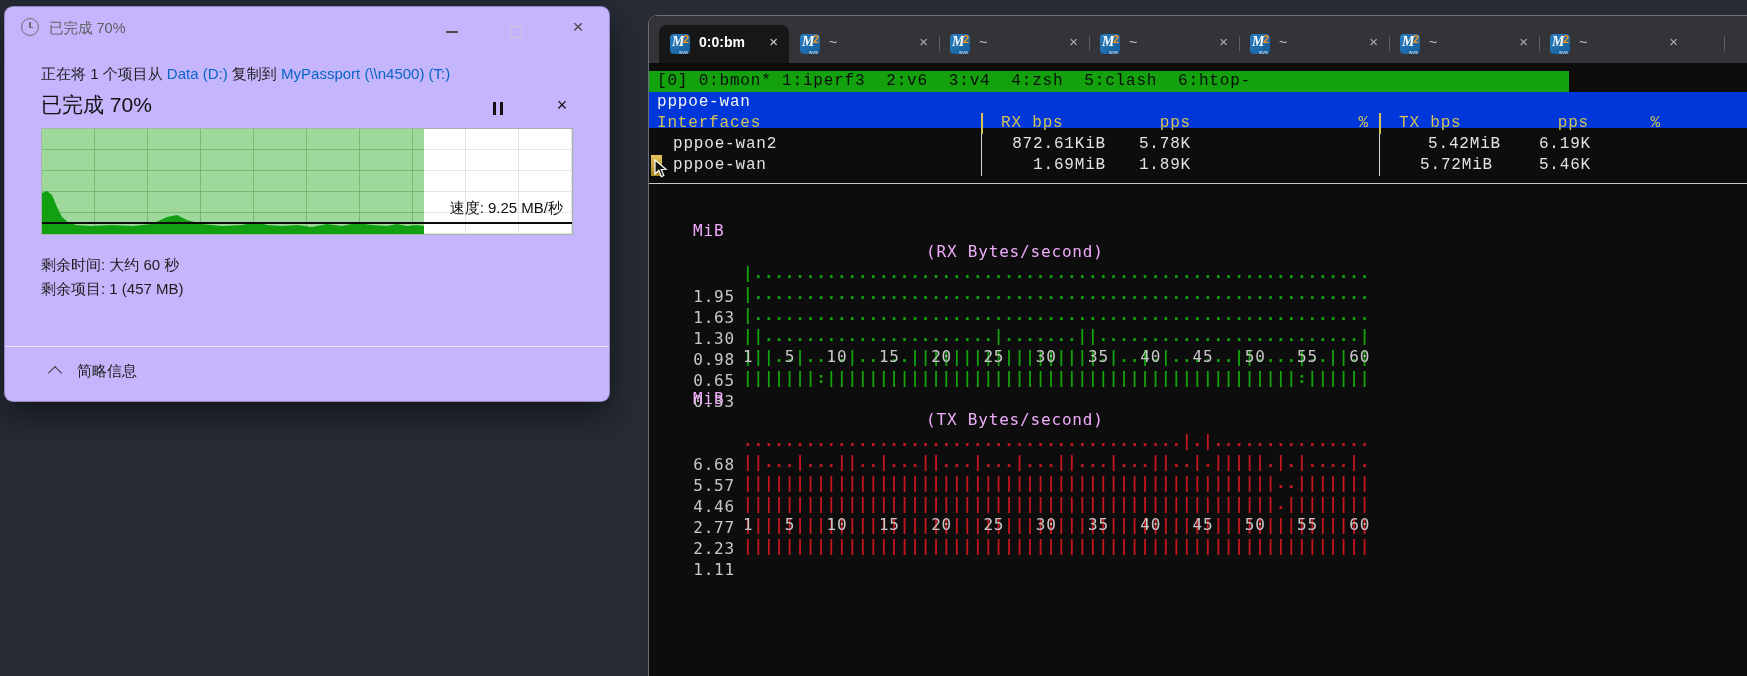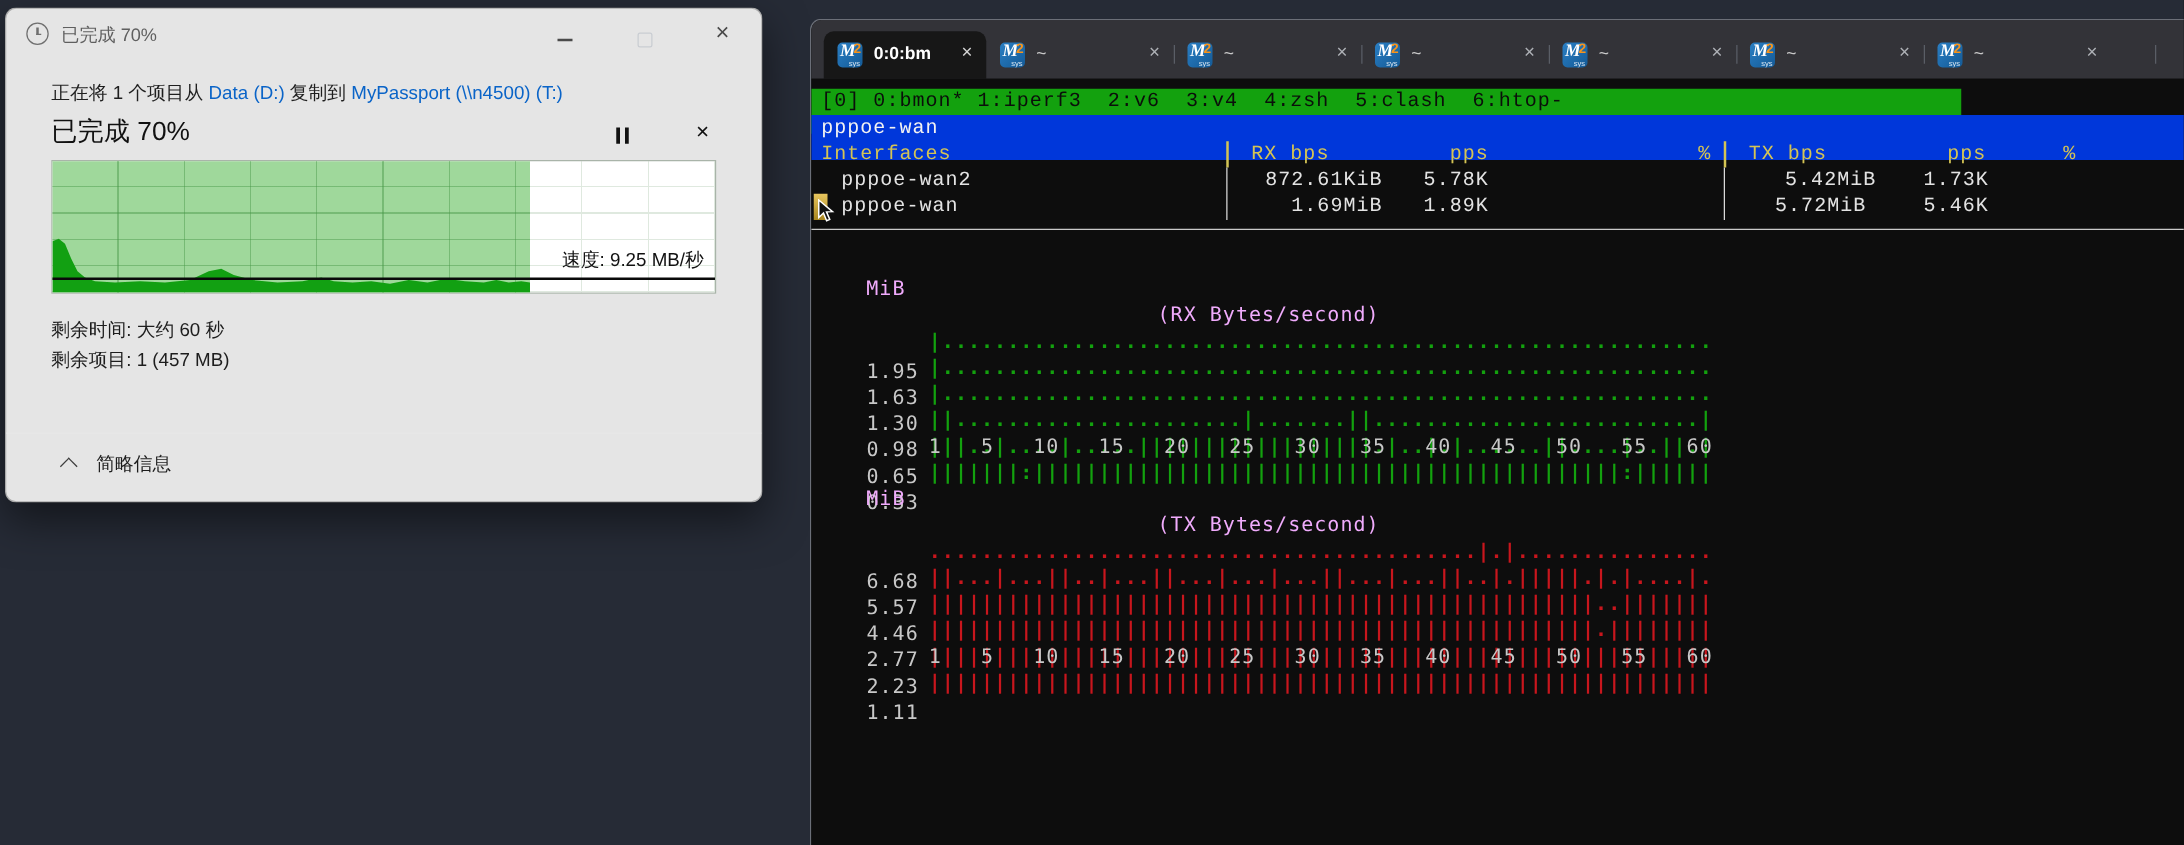--- a/index.html
+++ b/index.html
@@ -1,21 +1,21 @@
 <!DOCTYPE html>
 <html><head>
 <meta charset="utf-8">
 <style>
   html,body{margin:0;padding:0;}
   body{width:1747px;height:676px;overflow:hidden;background:#262b36;
        font-family:"Liberation Sans","DejaVu Sans",sans-serif;position:relative;}
   .stage{position:absolute;inset:0;}
 
   
-  .dialog{position:absolute;left:4px;top:6px;width:604px;height:394px;background:#e5e5e5;
+  .dialog{position:absolute;left:4px;top:6px;width:604px;height:394px;background:#c4b5fd;
           border-radius:9px;border:1px solid rgba(0,0,0,.25);
           box-shadow:0 14px 34px rgba(0,0,0,.5);}
   .titlebar{position:absolute;left:0;top:0;right:0;height:40px;}
   .clockicon{position:absolute;left:16px;top:11px;width:18px;height:18px;}
   .clockicon .c{position:absolute;inset:0;border:1.7px solid #6f6f6f;border-radius:50%;box-sizing:border-box;}
   .clockicon .h1{position:absolute;left:8px;top:4px;width:1.7px;height:6px;background:#6f6f6f;}
   .clockicon .h2{position:absolute;left:8px;top:8.5px;width:4px;height:1.7px;background:#6f6f6f;}
   .dlg-title{position:absolute;left:44px;top:12px;font-size:14.5px;color:#5f5f5f;}
   .cap-btn{position:absolute;top:0;width:46px;height:40px;text-align:center;cursor:default;}
   .cap-min{left:424px;}.cap-max{left:487px;}.cap-close{left:550px;}
@@ -237,21 +237,21 @@
         <span class="cell ra" style="left:942px;width:70px;">%</span>
       </div>
       <div class="vsep-gold" style="left:332px;"></div>
       <div class="vsep-gold" style="left:730px;"></div>
 
       <div class="tl trow1">
         <span class="cell" style="left:24px;">pppoe-wan2</span>
         <span class="cell ra" style="left:357px;width:100px;">872.61KiB</span>
         <span class="cell ra" style="left:442px;width:100px;">5.78K</span>
         <span class="cell ra" style="left:752px;width:100px;">5.42MiB</span>
-        <span class="cell ra" style="left:842px;width:100px;">1.73K</span>
+        <span class="cell ra" style="left:842px;width:100px;">6.19K</span>
       </div>
       <div class="tl trow2">
         <span class="cell" style="left:24px;">pppoe-wan</span>
         <span class="cell ra" style="left:357px;width:100px;">1.69MiB</span>
         <span class="cell ra" style="left:442px;width:100px;">1.89K</span>
         <span class="cell ra" style="left:744px;width:100px;">5.72MiB</span>
         <span class="cell ra" style="left:842px;width:100px;">5.46K</span>
       </div>
       <div class="vsep-white" style="left:332px;"></div>
       <div class="vsep-white" style="left:730px;"></div>

